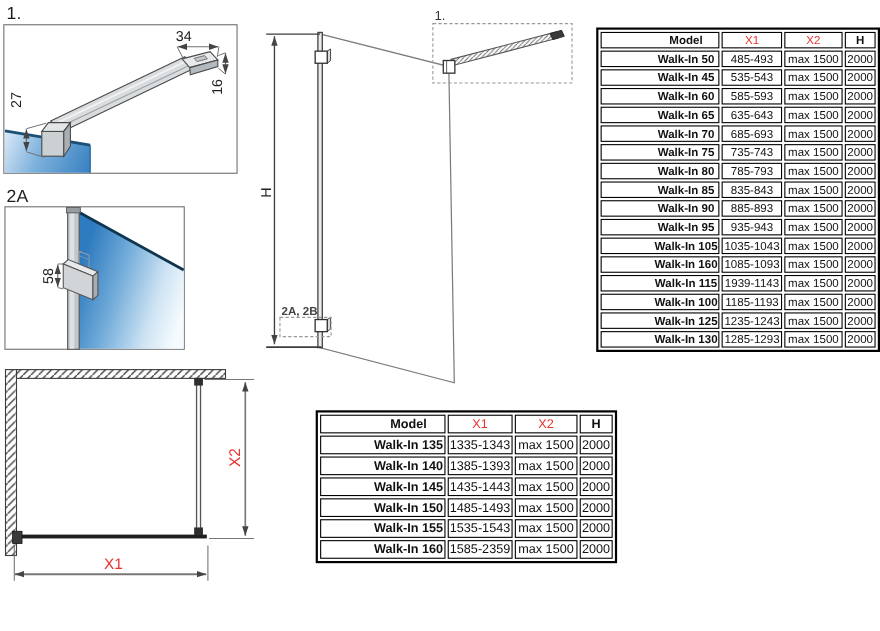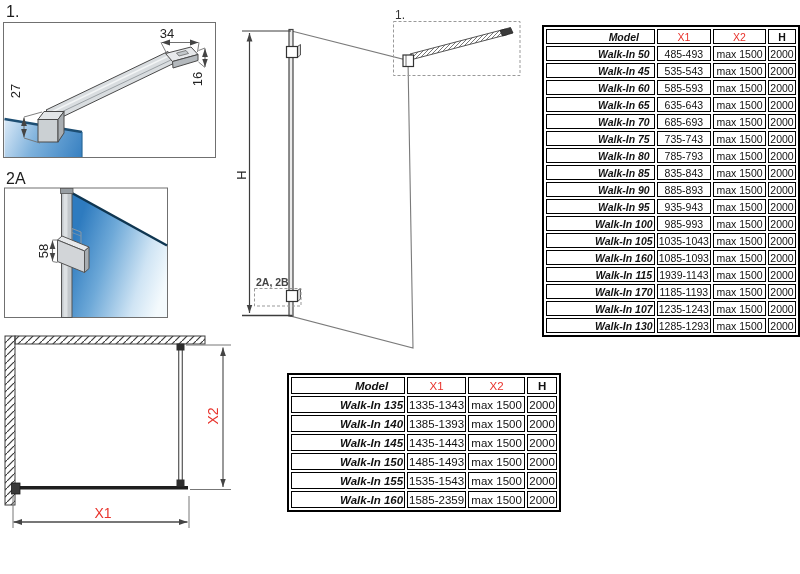--- a/index.html
+++ b/index.html
@@ -20,21 +20,21 @@
   
   .spec-table {
     position:absolute; border-collapse:separate; border-spacing:2px;
     border:2px solid #000; background:#fff; table-layout:fixed;
   }
   .spec-table th, .spec-table td {
     border:1.5px solid #000; text-align:center; vertical-align:middle;
     padding:0 1px; white-space:nowrap; overflow:hidden; color:#111;
   }
   .spec-table th.model-h, .spec-table td.model {
-    font-weight:bold; font-style:italic;padding-left:48px;
+    font-weight:bold; padding-left:48px;
   }
   .spec-table th.red { color:var(--accent-red); font-weight:normal; }
   .tbl-right { left:542px; top:25px; }
   .tbl-right th, .tbl-right td { height:15px; font-size:10.5px; }
   .tbl-right col.c1{width:69px} .tbl-right col.c2{width:55px}
   .tbl-right col.c3{width:57px} .tbl-right col.c4{width:29px}
   .tbl-bottom { left:287px; top:373px; }
   .tbl-bottom th, .tbl-bottom td { height:17px; font-size:11.5px; }
   .tbl-bottom col.c1{width:69px} .tbl-bottom col.c2{width:54px}
   .tbl-bottom col.c3{width:57px} .tbl-bottom col.c4{width:30px}
@@ -269,51 +269,45 @@
           <td>max 1500</td>
           <td>2000</td>
         </tr>
         <tr>
           <td class="model">Walk-In 95</td>
           <td>935-943</td>
           <td>max 1500</td>
           <td>2000</td>
         </tr>
         <tr>
-          <td class="model">Walk-In 100</td>
-          <td>985-993</td>
-          <td>max 1500</td>
-          <td>2000</td>
-        </tr>
-        <tr>
           <td class="model">Walk-In 105</td>
           <td>1035-1043</td>
           <td>max 1500</td>
           <td>2000</td>
         </tr>
         <tr>
           <td class="model">Walk-In 160</td>
           <td>1085-1093</td>
           <td>max 1500</td>
           <td>2000</td>
         </tr>
         <tr>
           <td class="model">Walk-In 115</td>
           <td>1939-1143</td>
           <td>max 1500</td>
           <td>2000</td>
         </tr>
         <tr>
-          <td class="model">Walk-In 170</td>
+          <td class="model">Walk-In 100</td>
           <td>1185-1193</td>
           <td>max 1500</td>
           <td>2000</td>
         </tr>
         <tr>
-          <td class="model">Walk-In 107</td>
+          <td class="model">Walk-In 125</td>
           <td>1235-1243</td>
           <td>max 1500</td>
           <td>2000</td>
         </tr>
         <tr>
           <td class="model">Walk-In 130</td>
           <td>1285-1293</td>
           <td>max 1500</td>
           <td>2000</td>
         </tr>

